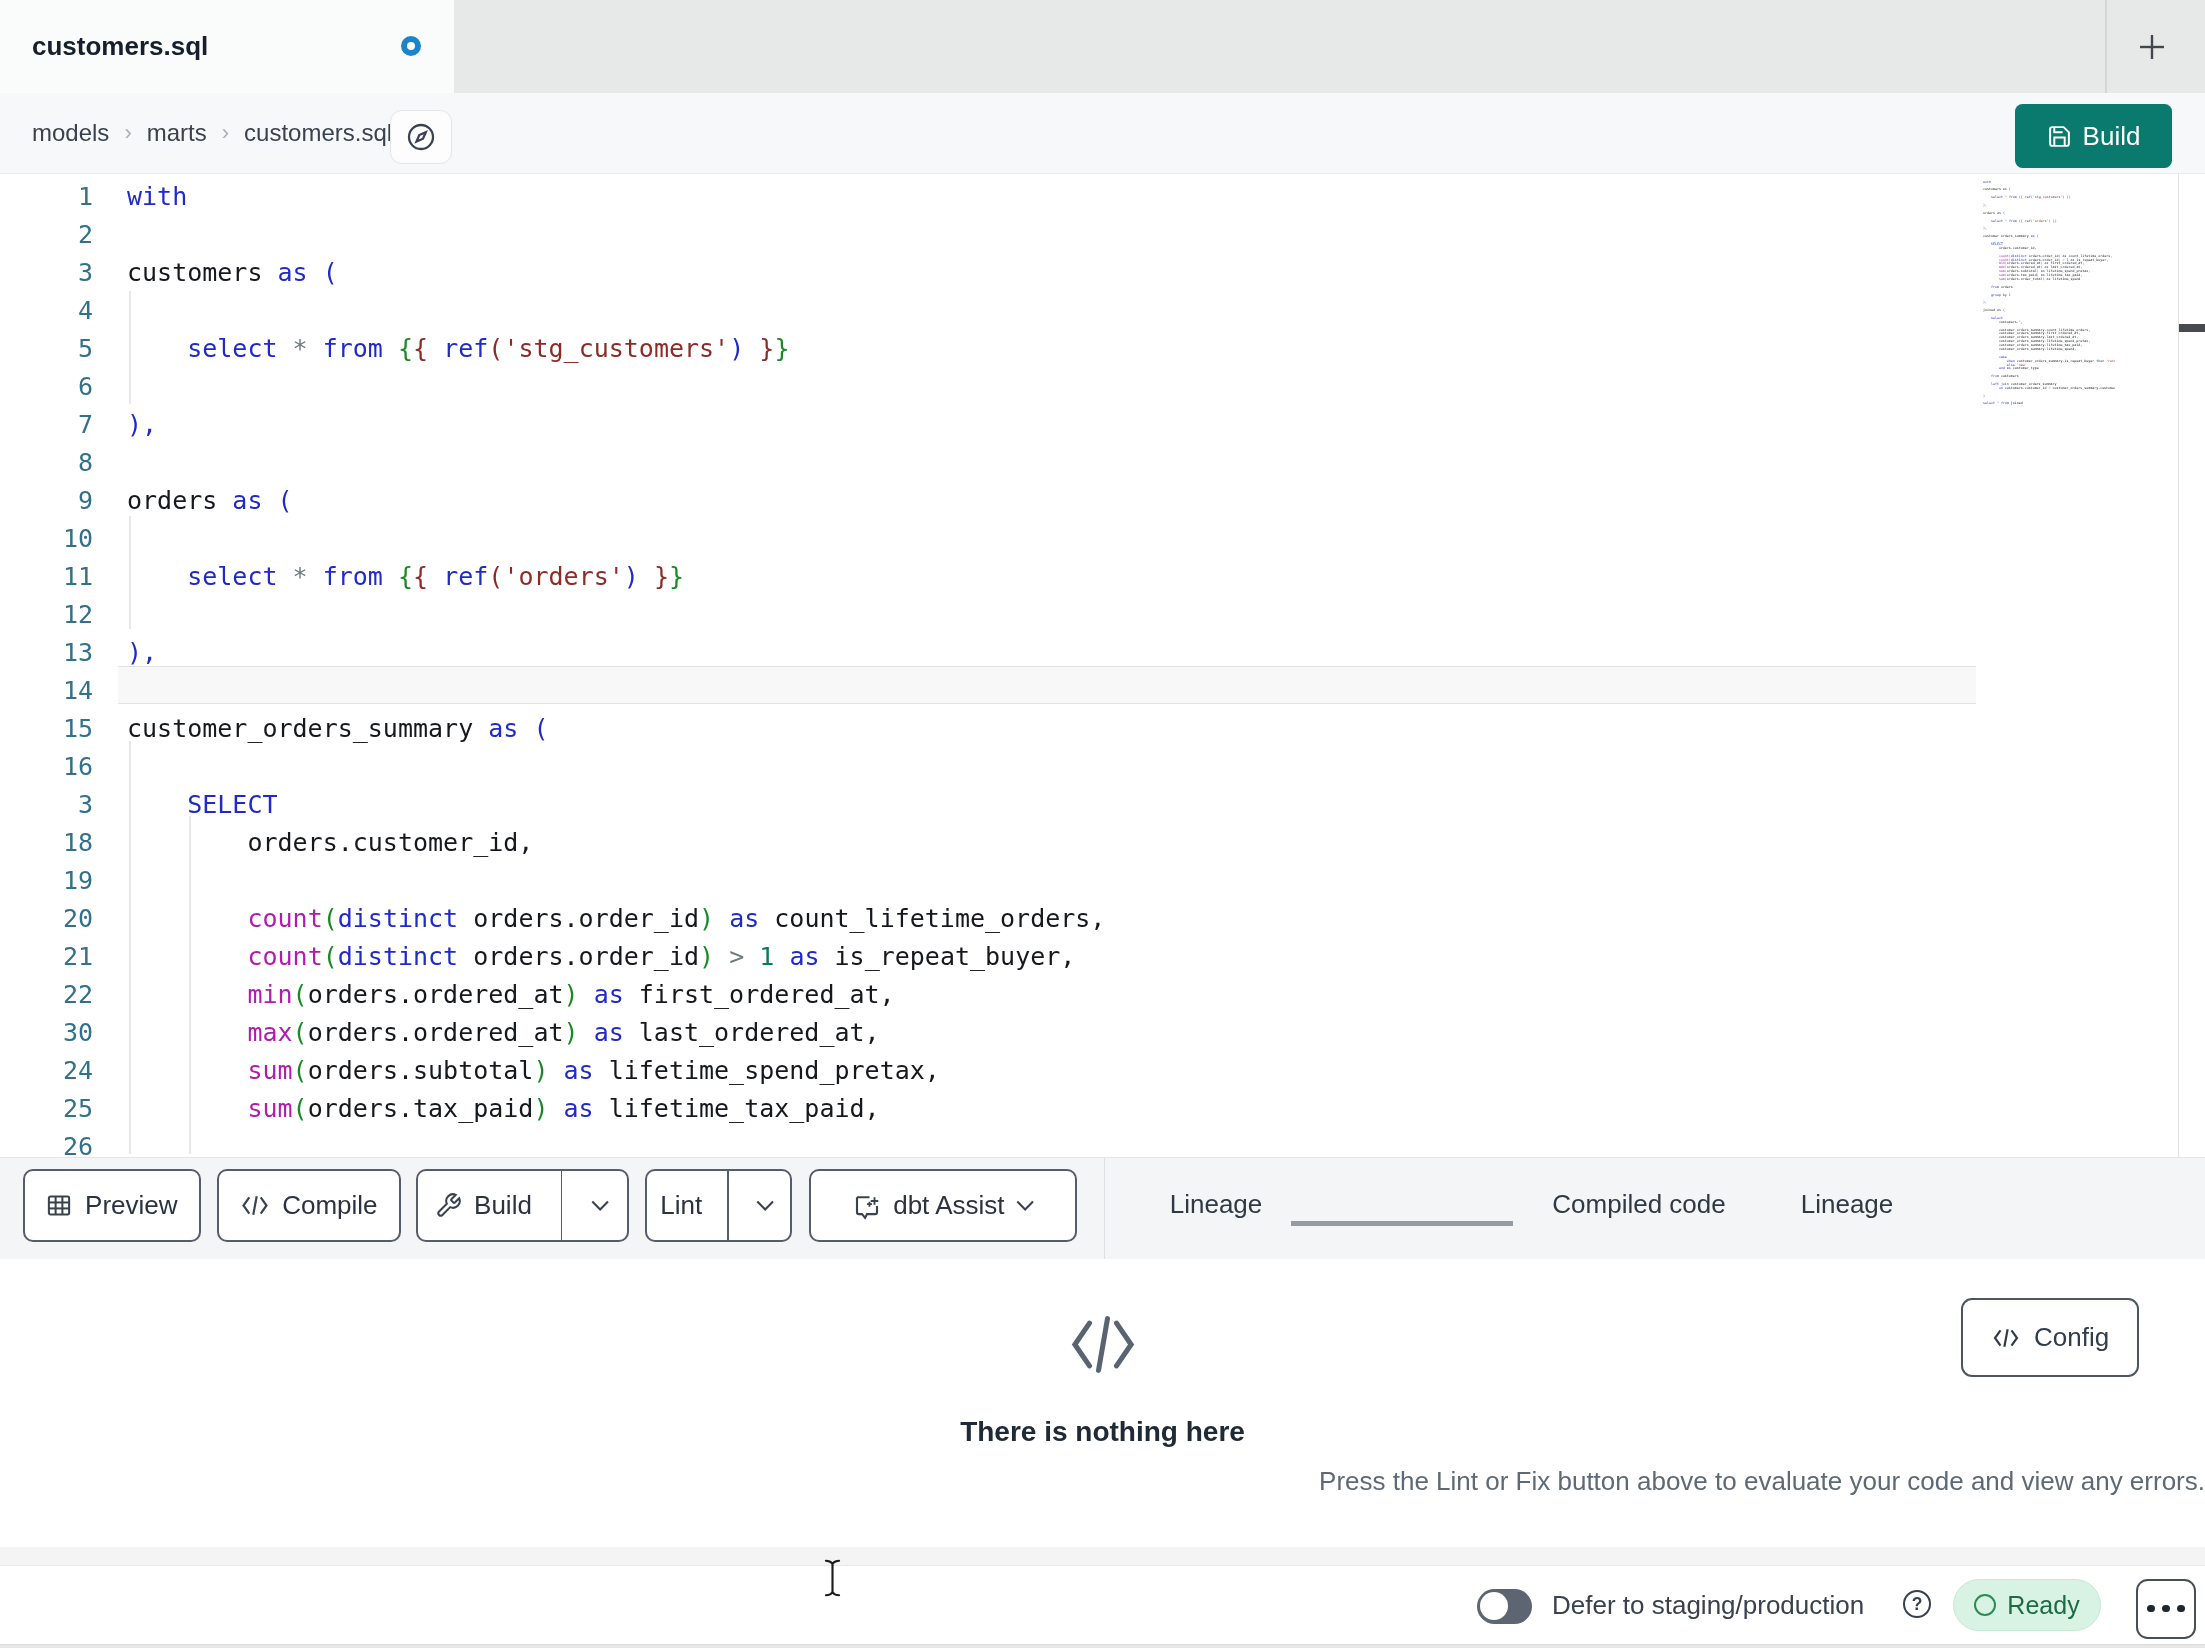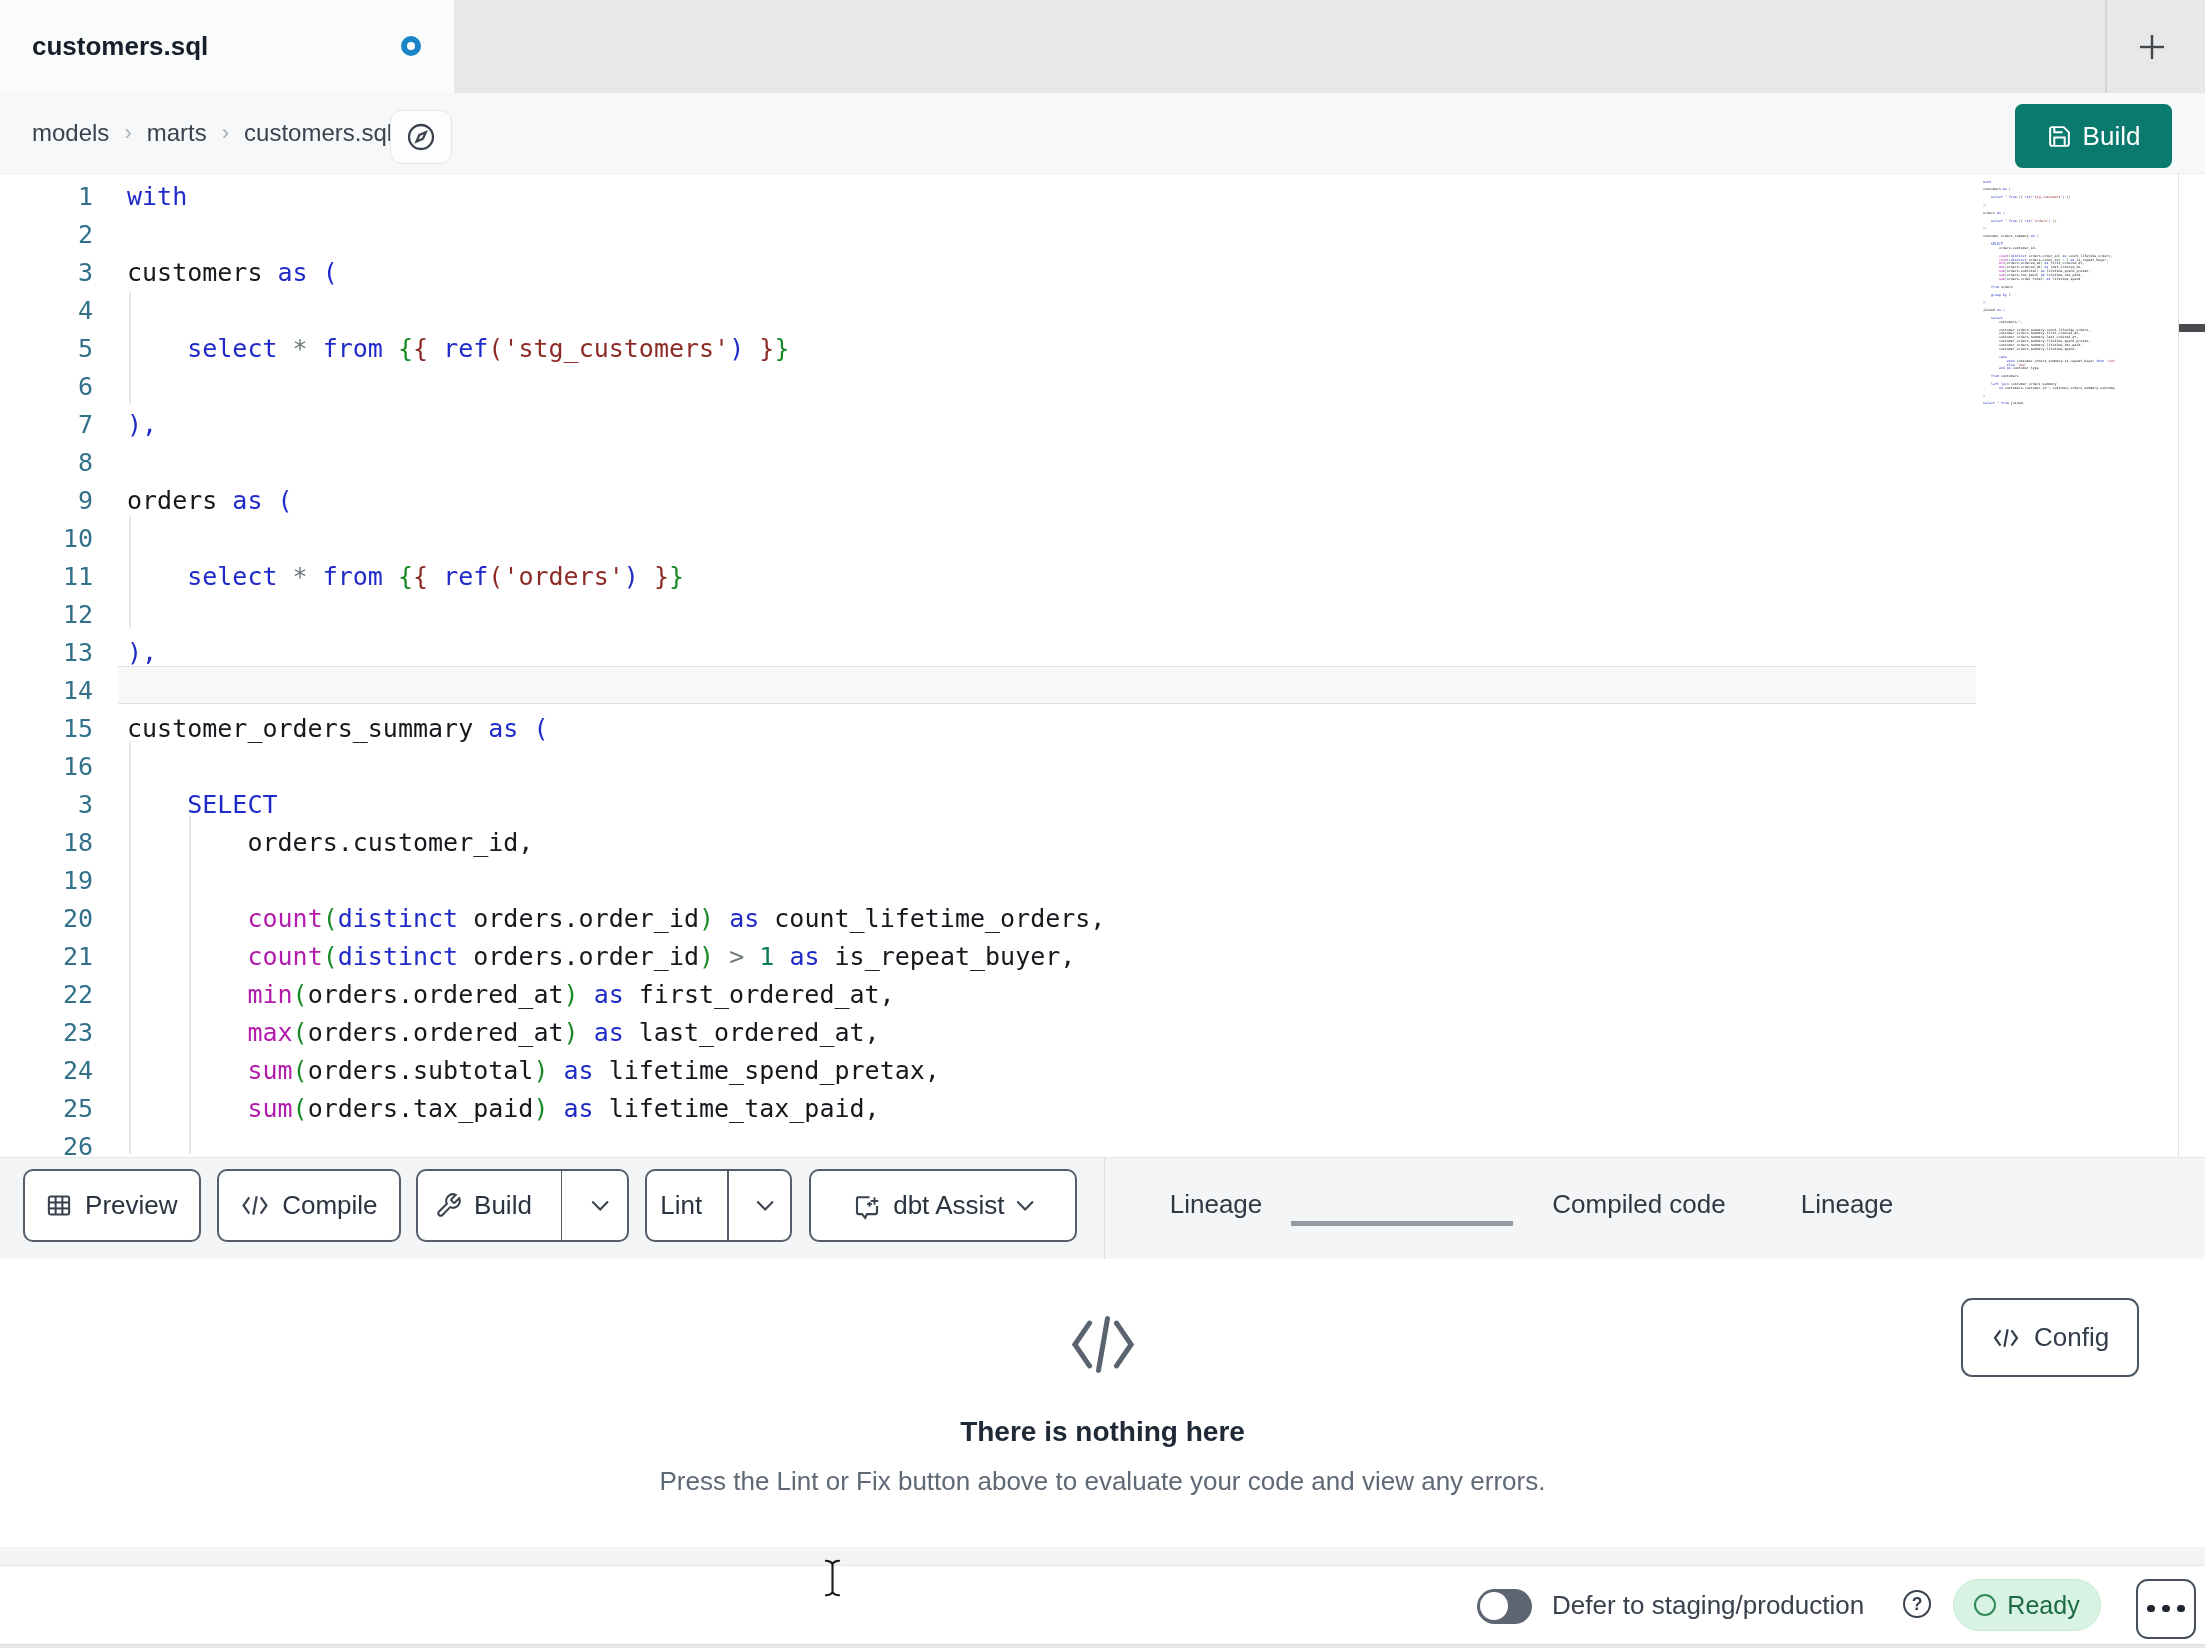--- a/index.html
+++ b/index.html
@@ -52,21 +52,21 @@
   .tb-divider{position:absolute;left:1104px;top:0;width:0.8px;height:102px;background:#dcdfe2;}
   .rtab{position:absolute;top:0;height:95px;line-height:92px;transform:translateX(-50%);
         font-size:26px;color:#2f3944;cursor:pointer;white-space:nowrap;}
   .rtab.active{color:#1f2833;font-weight:700;}
   .rtab-underline{position:absolute;left:1291px;top:63px;width:222px;height:5px;background:#949ba3;}
 
   
   .panel{left:0;top:1259px;width:2205px;height:288px;background:#fff;}
   .empty-icon{left:1061px;top:52px;width:83px;height:67px;display:flex;align-items:center;justify-content:center;}
   .empty-title{left:0;top:157px;width:2205px;text-align:center;font-size:28px;font-weight:700;color:#202a37;}
-  .empty-sub{left:0;top:207px;width:2205px;text-align:center;font-size:26px;color:#5f6975;}
+  .empty-sub{left:0;top:207px;width:2205px;text-align:right;font-size:26px;color:#5f6975;}
   .config-btn{left:1961px;top:39px;width:178px;height:79px;background:#fff;border:2.1px solid #4c5663;border-radius:11px;
               display:flex;align-items:center;justify-content:center;gap:13.3px;font-size:26px;color:#333c49;
               box-sizing:border-box;cursor:pointer;}
 
   .footer-gap{left:0;top:1547px;width:2205px;height:17.5px;background:#f4f4f5;border-bottom:0.8px solid #e7e8e9;}
 
   
   .statusbar{left:0;top:1566px;width:2205px;height:78px;background:#fff;}
   .toggle{left:1477px;top:22.5px;width:55px;height:35px;background:#5d6573;border-radius:17.5px;cursor:pointer;}
   .toggle .knob{position:absolute;left:3.3px;top:3.3px;width:28px;height:28px;background:#fff;border-radius:50%;}
@@ -154,21 +154,21 @@
         <div>13</div>
         <div>14</div>
         <div>15</div>
         <div>16</div>
         <div>3</div>
         <div>18</div>
         <div>19</div>
         <div>20</div>
         <div>21</div>
         <div>22</div>
-        <div>23</div>
+        <div>30</div>
         <div>24</div>
         <div>25</div>
         <div>26</div>
       </div>
     <div class="code" id="code-lines">
         <div class="cl"><span style="color:#1f2ac9">with</span></div>
         <div class="cl"></div>
         <div class="cl"><span style="color:#15181c">customers </span><span style="color:#1f2ac9">as</span><span style="color:#15181c"> </span><span style="color:#1f2ac9">(</span></div>
         <div class="cl"></div>
         <div class="cl"><span style="color:#15181c">    </span><span style="color:#1f2ac9">select</span><span style="color:#15181c"> </span><span style="color:#6f7a7d">*</span><span style="color:#15181c"> </span><span style="color:#1f2ac9">from</span><span style="color:#15181c"> </span><span style="color:#188a25">{</span><span style="color:#8d2b26">{</span><span style="color:#15181c"> </span><span style="color:#1f2ac9">ref</span><span style="color:#8d2b26">(</span><span style="color:#8d2b26">'stg_customers'</span><span style="color:#1f2ac9">)</span><span style="color:#15181c"> </span><span style="color:#8d2b26">}</span><span style="color:#188a25">}</span></div>

